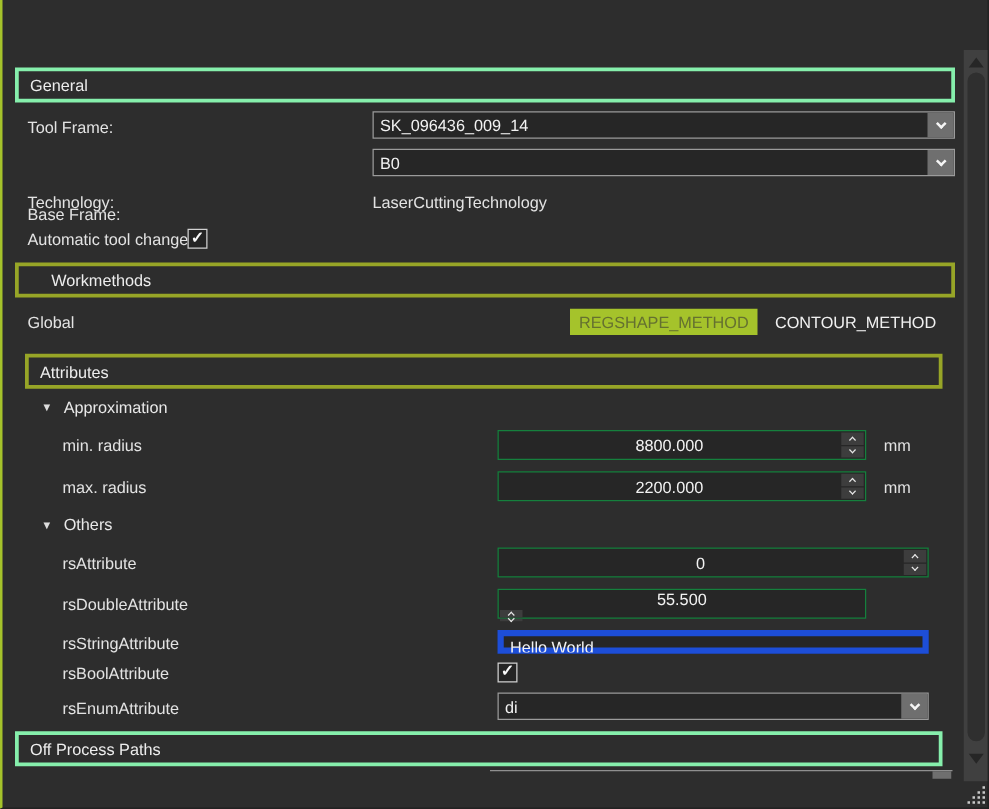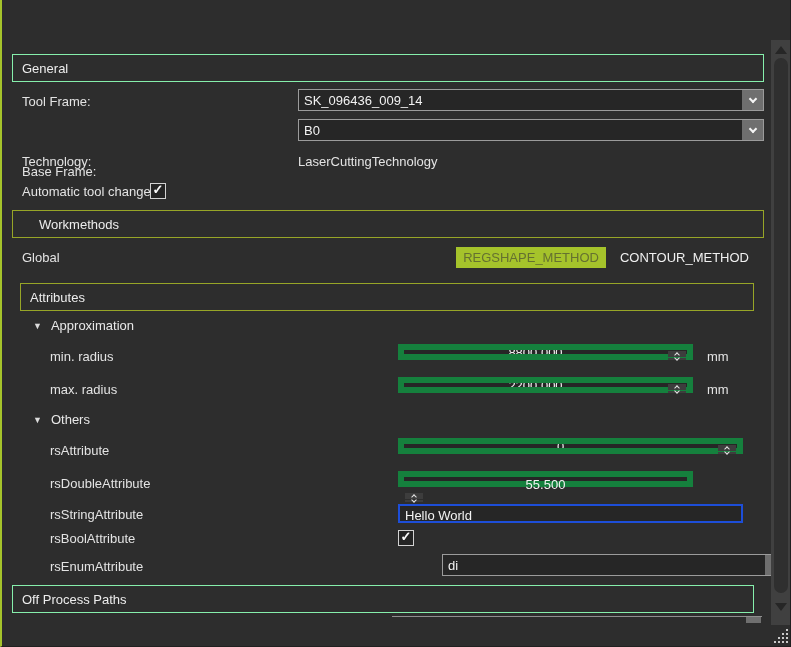--- a/index.html
+++ b/index.html
@@ -10,21 +10,21 @@
               display:flex; align-items:center; }
   .title { color:#25300f; font-size:15px; padding-left:16px; }
   .tb-icons { position:absolute; right:10px; top:0; height:40px; display:flex; align-items:center; gap:13px; }
   .icon-btn { width:22px; height:24px; display:flex; align-items:center; justify-content:center; cursor:pointer; }
   .lock-shackle { width:8px; height:6px; border:2px solid #eff3dc; border-bottom:none; border-radius:4px 4px 0 0; margin:0 auto; }
   .lock-body { width:12px; height:9px; background:#eff3dc; display:flex; align-items:center; justify-content:center; }
   .lock-key { width:3px; height:5px; background:#a5c32b; }
   .max-rect { width:17px; height:12px; border:1px solid #eff3dc; border-top:4px solid #eff3dc; }
   .close-x { color:#eff3dc; font-size:19px; line-height:19px; }
 
-  .groupbox { position:absolute; height:28px; border:1px solid #86efac; display:flex; align-items:center; }
+  .groupbox { position:absolute; height:28px; border:3px solid #86efac; display:flex; align-items:center; }
   .groupbox.green { border-color:#97a527; }
   .groupbox .gb-label { color:#ededed; font-size:13px; padding-left:9px; }
 
   .lbl { position:absolute; color:#e3e3e3; font-size:13px; white-space:nowrap; }
 
   .dropdown { position:absolute; height:22px; background:#262626; border:1px solid #9b9b9b; display:flex; align-items:center; }
   .dd-value { color:#f2f2f2; font-size:13px; padding-left:5px; flex:1; white-space:nowrap; overflow:hidden; }
   .dd-btn { width:21px; height:100%; background:#6f6f6f; display:flex; align-items:center; justify-content:center; }
   .chev { display:inline-block; width:6px; height:6px; border-right:2px solid #f5f5f5; border-bottom:2px solid #f5f5f5; transform:rotate(45deg); margin-top:-3px; }
 
@@ -33,30 +33,30 @@
   .checkmark { color:#fafafa; font-size:13px; font-weight:bold; line-height:10px; margin-top:-2px; }
 
   .method-bar { position:absolute; display:flex; align-items:center; gap:7px; height:22px; }
   .method { font-size:13px; color:#f0f0f0; padding:3px 7px; white-space:nowrap; }
   .method.selected { background:#a5c32b; color:#657130; }
 
   .expander { position:absolute; display:flex; align-items:center; gap:9px; }
   .exp-tri { color:#dcdcdc; font-size:9px; }
   .exp-label { color:#e8e8e8; font-size:13px; }
 
-  .spin { position:absolute; height:16px; background:#262626; border:6px solid #15803d; display:flex; }
+  .spin { position:absolute; height:24px; background:#262626; border:1px solid #15803d; display:flex; }
   .spin input { flex:1; background:transparent; border:none; outline:none; color:#f2f2f2;
                 font-size:13px; font-family:"Liberation Sans", sans-serif; text-align:center; min-width:0; }
   .spin-btns { width:20px; display:flex; flex-direction:column; gap:1px; padding:1px; }
   .spin-btn { flex:1; background:#3d3d3d; display:flex; align-items:center; justify-content:center; }
   .schev { display:inline-block; width:4px; height:4px; border-right:1.6px solid #e6e6e6; border-bottom:1.6px solid #e6e6e6; }
   .schev.up { transform:rotate(-135deg); margin-top:2px; }
   .schev.down { transform:rotate(45deg); margin-top:-2px; }
 
-  .textinput { position:absolute; height:19px; background:#262626; border:2px solid #1d4ed8; }
+  .textinput { position:absolute; height:19px; background:#262626; border:5px solid #1d4ed8; }
   .textinput input { width:100%; height:100%; background:transparent; border:none; outline:none;
                      color:#f2f2f2; font-size:13px; font-family:"Liberation Sans", sans-serif; padding-left:5px; }
 
   .cutline { position:absolute; height:1px; background:#8f8f8f; }
   .cutstub { position:absolute; background:#6f6f6f; }
 
   .scrollbar { position:absolute; left:769px; top:40px; width:20px; height:585px; background:#404040; }
   .sb-arrow { position:absolute; left:4px; width:0; height:0; border-left:6px solid transparent; border-right:6px solid transparent; }
   .sb-arrow.up { top:6px; border-bottom:8px solid #262626; }
   .sb-arrow.down { top:563px; border-top:8px solid #262626; }
@@ -182,21 +182,21 @@
   <div class="textinput" style="left:396px; top:504px; width:345px;">
     <input value="Hello World" style="">
   </div>
 
   <span class="lbl" style="left:48px; top:531px;">rsBoolAttribute</span>
   <div class="checkbox" style="left:396px; top:530px;">
     <span class="checkmark">✓</span>
   </div>
 
   <span class="lbl" style="left:48px; top:559px;">rsEnumAttribute</span>
-  <div class="dropdown" style="left:396px; top:554px; width:345px;margin-left:44px;">
+  <div class="dropdown" style="left:396px; top:554px; width:345px;">
     <span class="dd-value">di</span>
     <div class="dd-btn">
         <i class="chev"></i>
       </div>
   </div>
 
   <div class="groupbox" style="left:10px; top:585px; width:742px;">
     <span class="gb-label">Off Process Paths</span>
   </div>
 

